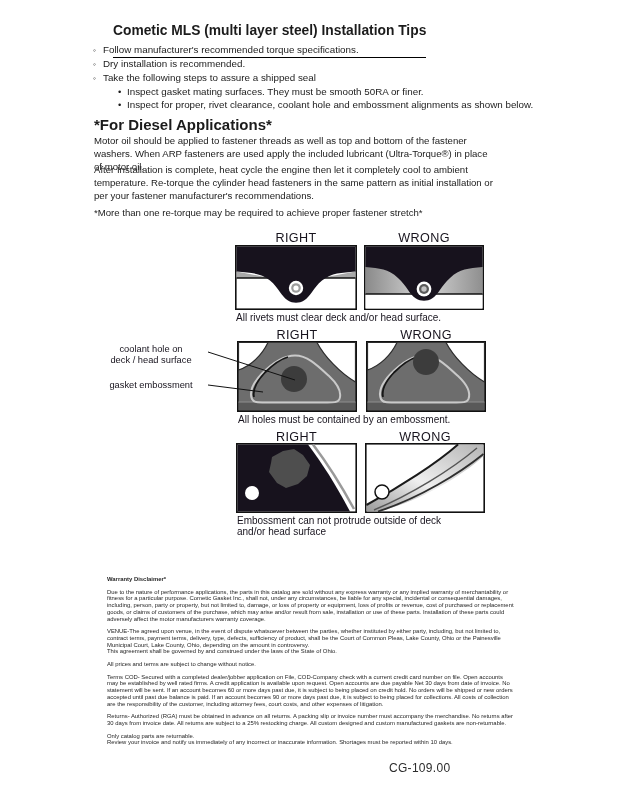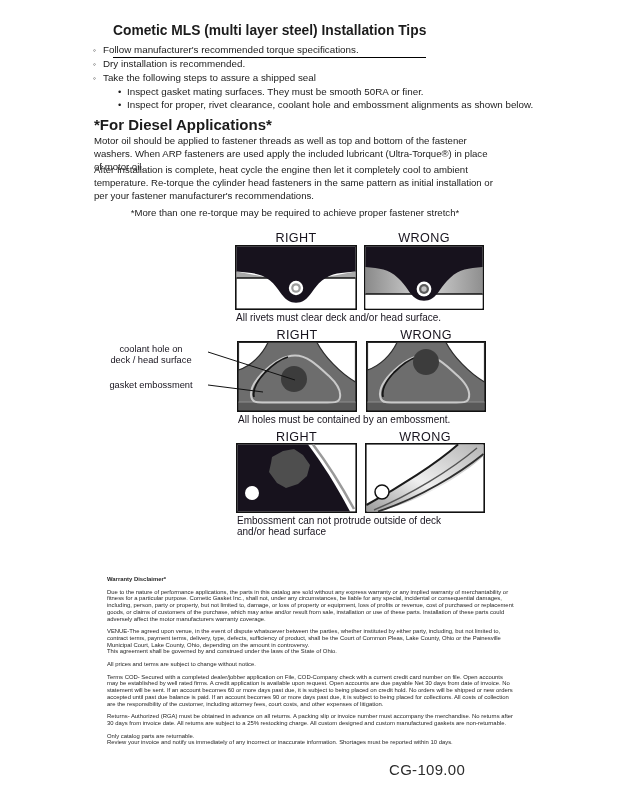--- a/index.html
+++ b/index.html
@@ -14,29 +14,29 @@
   }
   .bullets { left:93px; top:43px; font-size:9.8px; line-height:13.1px; width:440px; }
   .b-row { white-space:nowrap; }
   .b-row .marker { display:inline-block; width:10px; font-size:8.5px; }
   .b-sub { margin-left:25px; }
   .b-sub .marker { width:9px; font-size:9.5px; }
   .diesel-h { left:94px; top:116px; font-size:15px; font-weight:bold; }
   .para { left:94px; width:402px; font-size:9.6px; line-height:13.2px; }
   .p1 { top:134px; }
   .p2 { top:163px; }
-  .p3 { top:206px;text-align:center; }
+  .p3 { top:206px; }
   .hdr { font-size:12.6px; text-align:center; letter-spacing:0.4px; color:#17131d; }
   .caption { font-size:10px; line-height:11px; white-space:pre-line; color:#17131d; }
   .panel { display:block; }
   .d2-label { font-size:9.3px; line-height:10.6px; text-align:center; width:112px; white-space:pre-line; color:#17131d; }
   .legal { left:107px; top:576px; width:408px; font-size:5.9px; line-height:6.7px; color:#262626; }
   .legal p { margin:0 0 6px 0; white-space:pre-line; }
   .legal .lh { font-weight:bold; }
-  .footer { left:389px; top:761px; font-size:15px; letter-spacing:0.3px; color:#2c2c2c; }
+  .footer { left:389px; top:761px; font-size:12px; letter-spacing:0.3px; color:#2c2c2c; }
 </style>
 </head>
 <body>
 
 <div class="page">
 
   <div class="abs title">Cometic MLS (multi layer steel) Installation Tips</div>
 
   <div class="abs bullets">
     <div class="b-row"><span class="marker">◦</span><span>Follow manufacturer's recommended torque specifications.</span></div>

